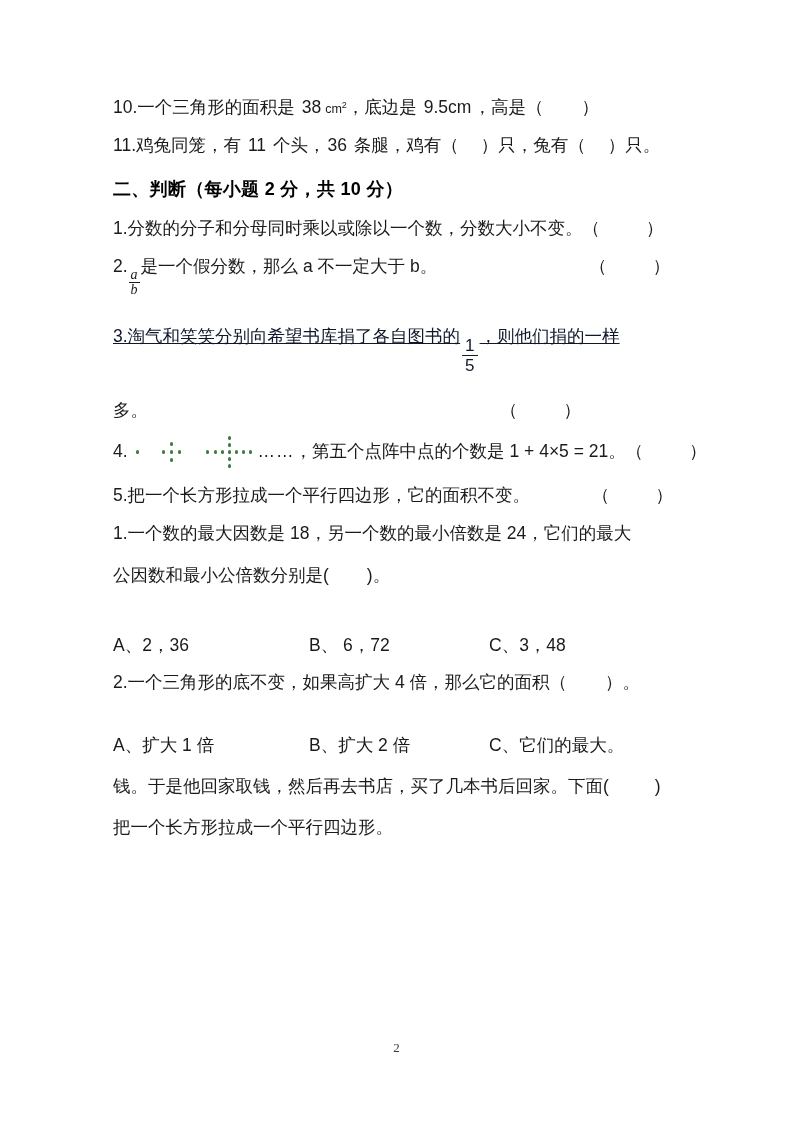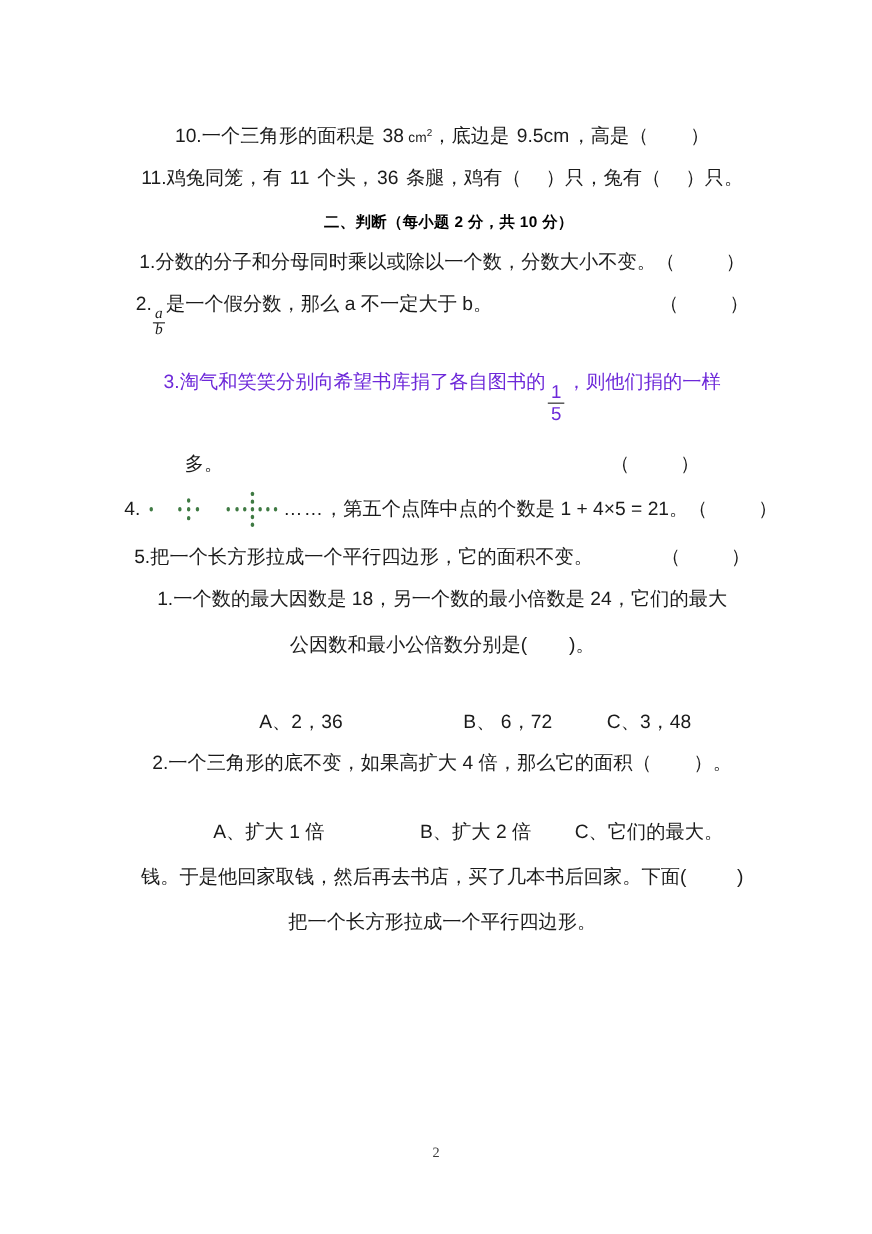--- a/index.html
+++ b/index.html
@@ -18,41 +18,41 @@
   .page {
     position: absolute;
     left: 0; top: 0;
     width: 793px;
     height: 1122px;
     background: #fff;
   }
   .content {
     position: absolute;
     left: 113px;
-    top: 112px;
+    top: 96px;
     width: 578px;
-    text-align: center;
   }
   .q-line {
     font-size: 17.5px;
     line-height: 1.35;
     margin: 0 0 14px 0;
     white-space: nowrap;
     color: #1b1b1b;
   }
   .q-block {
     font-size: 17.5px;
     line-height: 2.05;
     margin: 0 0 24px 0;
-    color: #6d28d9;
+    color: #0f172a;
+    text-decoration: underline;
   }
   .section-head {
-    font-size: 14px;
+    font-size: 18px;
     font-weight: bold;
-    margin: 20px 0 16px 12px;
+    margin: 20px 0 16px 0;
     letter-spacing: 0.3px;
     color: #000;
   }
   .sp-num { margin: 0 2px; }
   .unit {
     font-size: 12.5px;
     margin-left: 2px;
   }
   .unit sup {
     font-size: 9px;

